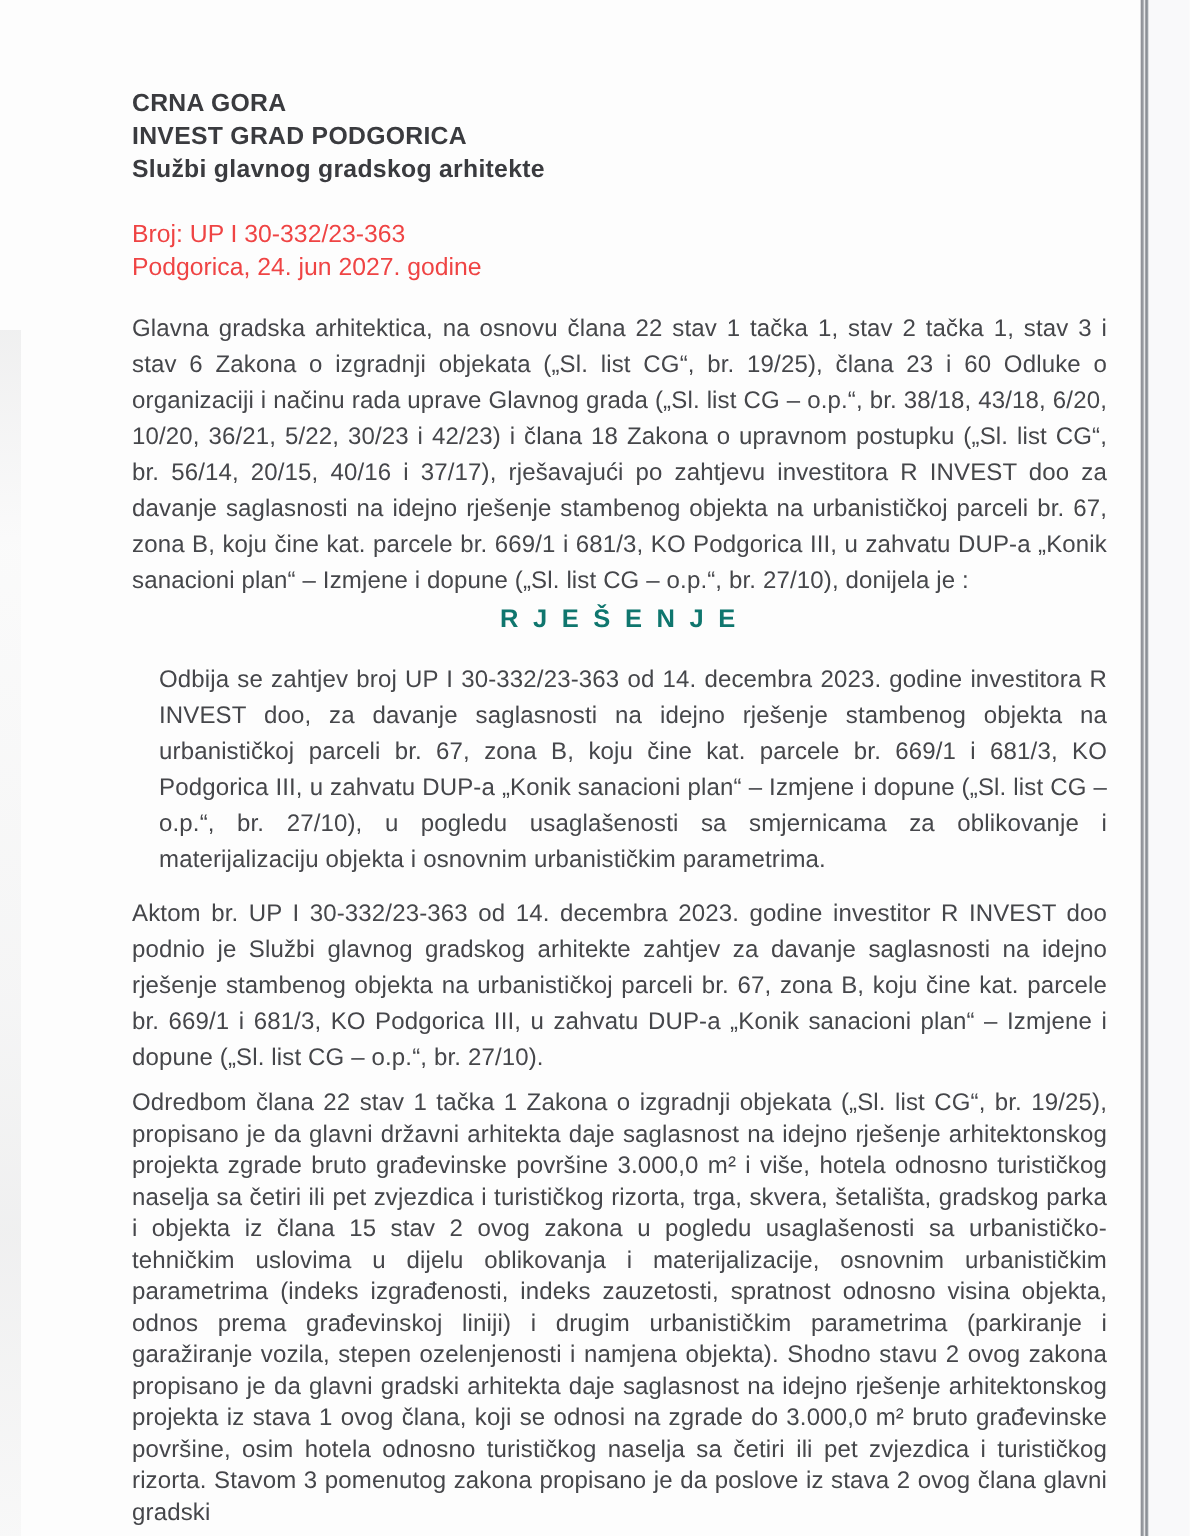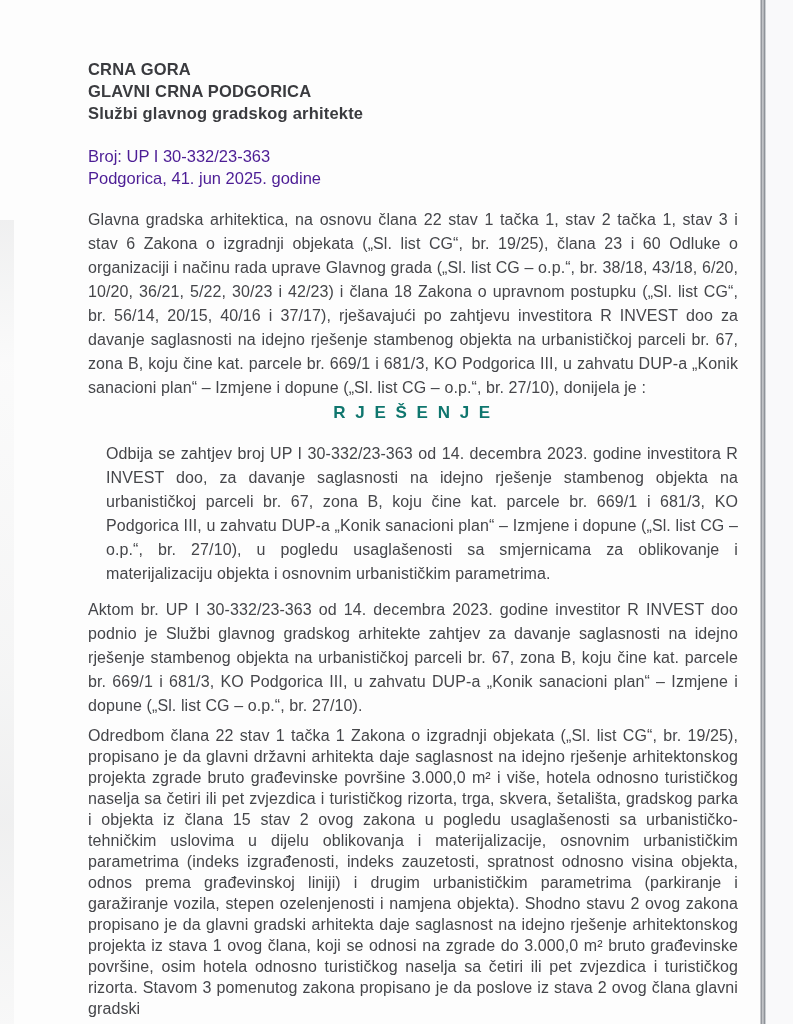--- a/index.html
+++ b/index.html
@@ -67,21 +67,21 @@
     line-height: 22px;
     color: #3a3b3f;
     letter-spacing: 0.2px;
   }
   .caseinfo {
     margin-top: 21px;
   }
   .caseinfo div {
     font-size: 16.5px;
     line-height: 22px;
-    color: #4c1d95;
+    color: #ef4444;
   }
   p.body-par {
     margin: 0;
     text-align: justify;
     font-size: 16px;
     line-height: 24px;
     color: #45464a;
     letter-spacing: 0.1px;
   }
   p.intro       { margin-top: 19px; }
@@ -103,27 +103,27 @@
 <body>
 
 <div class="page">
 
   <div class="left-smudge"></div>
 
   <div class="content">
 
     <div class="letterhead">
       <div>CRNA GORA</div>
-      <div>GLAVNI CRNA PODGORICA</div>
+      <div>INVEST GRAD PODGORICA</div>
       <div>Službi glavnog gradskog arhitekte</div>
     </div>
 
     <div class="caseinfo">
       <div>Broj: UP I 30-332/23-363</div>
-      <div>Podgorica, 41. jun 2025. godine</div>
+      <div>Podgorica, 24. jun 2027. godine</div>
     </div>
 
     <p class="body-par intro">Glavna gradska arhitektica, na osnovu člana 22 stav 1 tačka 1, stav 2 tačka 1, stav 3 i stav 6 Zakona o izgradnji objekata („Sl. list CG“, br. 19/25), člana 23 i 60 Odluke o organizaciji i načinu rada uprave Glavnog grada („Sl. list CG – o.p.“, br. 38/18, 43/18, 6/20, 10/20, 36/21, 5/22, 30/23 i 42/23) i člana 18 Zakona o upravnom postupku („Sl. list CG“, br. 56/14, 20/15, 40/16 i 37/17), rješavajući po zahtjevu investitora R INVEST doo za davanje saglasnosti na idejno rješenje stambenog objekta  na urbanističkoj parceli br. 67, zona B, koju čine kat. parcele br. 669/1 i 681/3, KO Podgorica III, u zahvatu DUP-a „Konik sanacioni plan“ – Izmjene i dopune („Sl. list CG – o.p.“, br. 27/10), donijela je :</p>
 
     <div class="centered-heading heading-decision">R J E Š E N J E</div>
 
     <p class="body-par decision">Odbija se zahtjev broj UP I 30-332/23-363 od 14. decembra 2023. godine  investitora R INVEST doo, za davanje saglasnosti na idejno rješenje stambenog objekta  na urbanističkoj parceli br. 67, zona B, koju čine kat. parcele br. 669/1 i 681/3, KO Podgorica III, u zahvatu DUP-a „Konik sanacioni plan“ – Izmjene i dopune („Sl. list CG – o.p.“, br. 27/10), u pogledu usaglašenosti sa smjernicama za oblikovanje i materijalizaciju objekta i osnovnim urbanističkim parametrima.</p>
 
 
     <p class="body-par rationale-1">Aktom br. UP I 30-332/23-363 od 14. decembra 2023. godine investitor R INVEST doo podnio je Službi glavnog gradskog arhitekte zahtjev za davanje saglasnosti na idejno rješenje stambenog objekta  na urbanističkoj parceli br. 67, zona B, koju čine kat. parcele br. 669/1 i 681/3, KO Podgorica III, u zahvatu DUP-a „Konik sanacioni plan“ – Izmjene i dopune („Sl. list CG – o.p.“, br. 27/10).</p>

